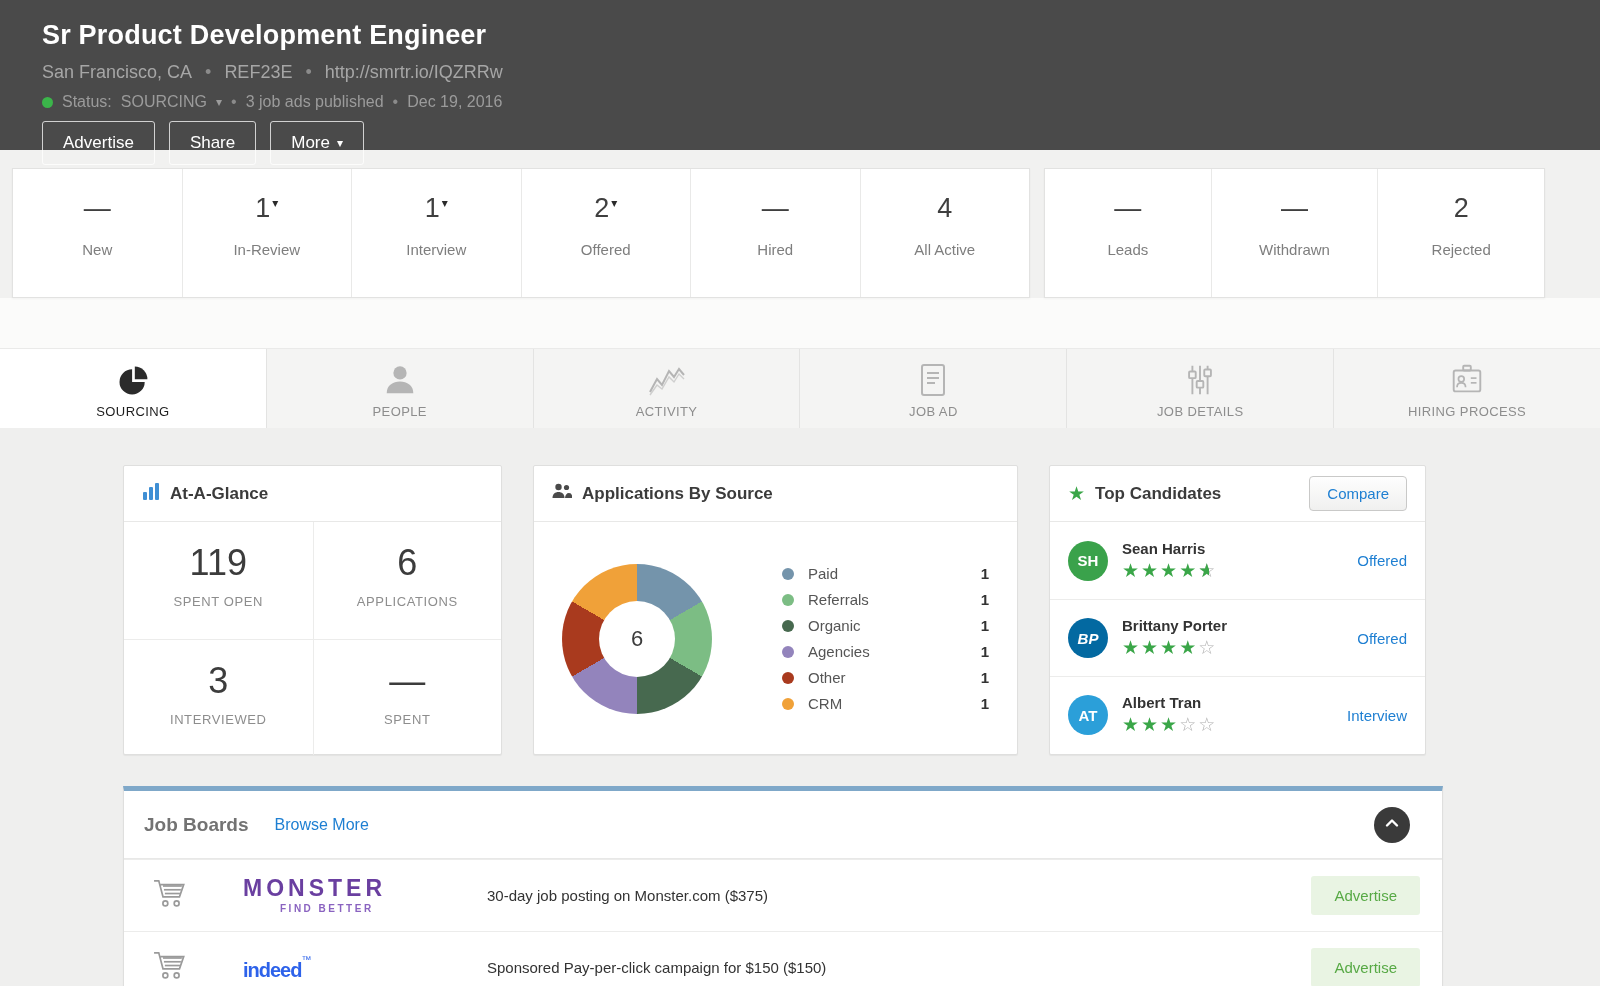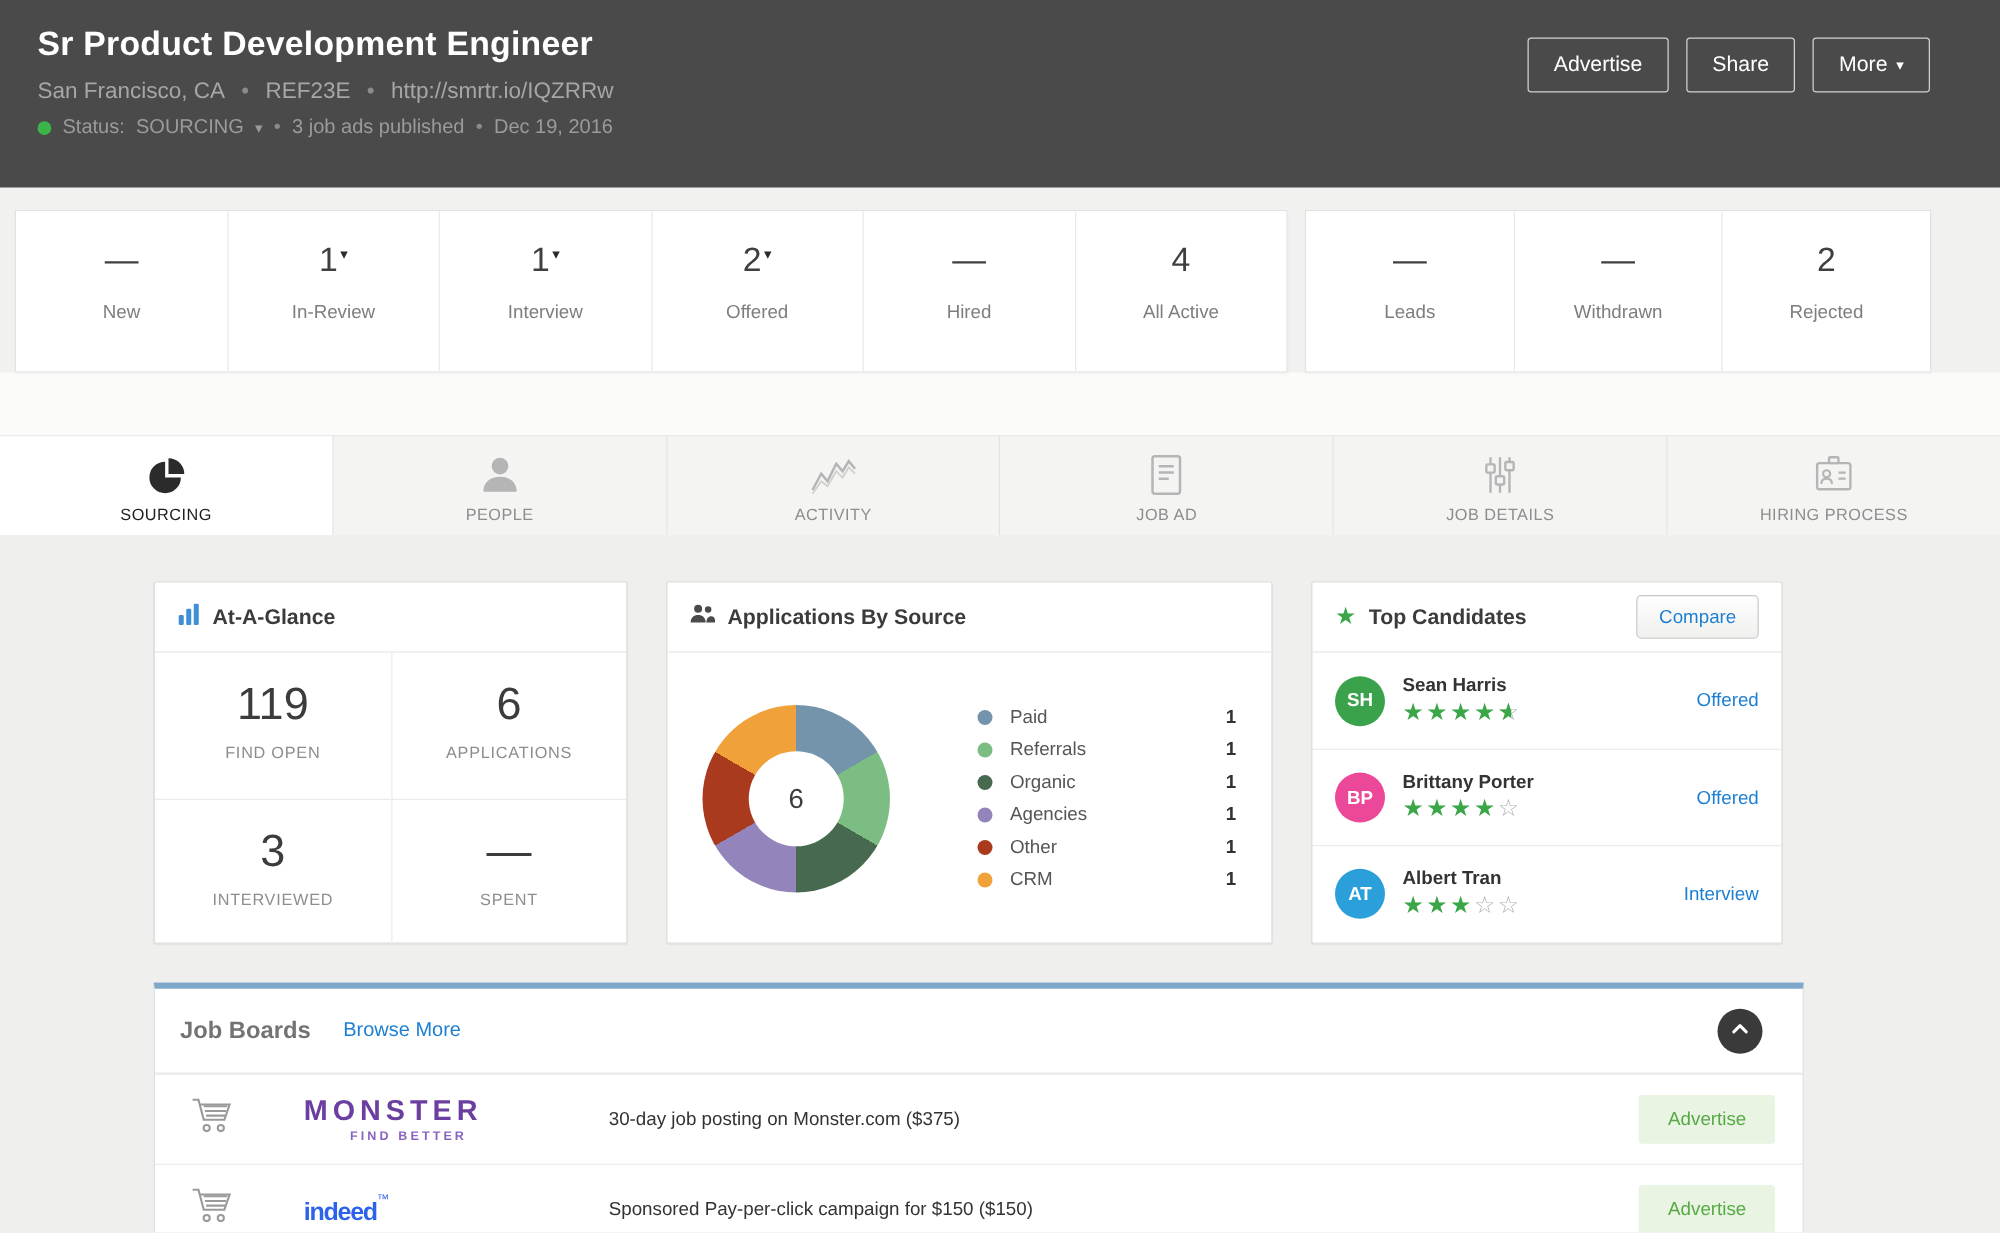--- a/index.html
+++ b/index.html
@@ -1,21 +1,21 @@
 <!DOCTYPE html>
 <html><head>
 <meta charset="utf-8">
 <style>
 *{margin:0;padding:0;box-sizing:border-box;}
 html,body{background:#efefee;}
 body{font-family:"Liberation Sans","DejaVu Sans",sans-serif;}
 .page{width:1600px;height:986px;overflow:hidden;background:#f1f1f0;position:relative;}
 
 
-.topbar{height:150px;background:#4a4a4a;display:flex;justify-content:space-between;padding:20px 56px 0 30px;}
+.topbar{height:150px;background:#4a4a4a;display:flex;justify-content:space-between;padding:20px 56px 0 42px;flex-direction:column;}
 .job-title{color:#fff;font-size:27px;font-weight:700;letter-spacing:.2px;}
 .job-subtitle{margin-top:11px;color:#a6a6a6;font-size:18px;display:flex;gap:13px;align-items:center;}
 .job-status{margin-top:10px;color:#9b9b9b;font-size:16px;display:flex;gap:9px;align-items:center;}
 .status-dot{width:11px;height:11px;border-radius:50%;background:#3bb54a;display:inline-block;}
 .status-value{cursor:pointer;}
 .caret{font-size:12px;}
 .sep{color:#8b8b8b;}
 .topbar-actions{display:flex;gap:14px;align-items:flex-start;padding-top:10px;}
 .topbar-actions button{background:transparent;border:1px solid rgba(255,255,255,.75);color:#fff;font-size:17px;padding:11px 20px;border-radius:3px;font-family:inherit;cursor:pointer;display:flex;align-items:center;gap:7px;}
 
@@ -263,21 +263,21 @@
                 <rect x="1" y="10" width="4" height="8" rx="1"></rect>
                 <rect x="7" y="5" width="4" height="13" rx="1"></rect>
                 <rect x="13" y="1" width="4" height="17" rx="1"></rect>
               </svg>
           </span>
           <span>At-A-Glance</span>
         </div>
         <div class="glance-grid">
           <div class="glance-cell">
             <div class="glance-value">119</div>
-            <div class="glance-label">FIND OPEN</div>
+            <div class="glance-label">SPENT OPEN</div>
           </div>
           <div class="glance-cell">
             <div class="glance-value">6</div>
             <div class="glance-label">APPLICATIONS</div>
           </div>
           <div class="glance-cell">
             <div class="glance-value">3</div>
             <div class="glance-label">INTERVIEWED</div>
           </div>
           <div class="glance-cell">
@@ -347,21 +347,21 @@
         <div class="cand-list">
           <div class="cand-row">
             <span class="avatar" style="background-color: rgb(58, 162, 75);">SH</span>
             <span class="cand-info">
               <span class="cand-name">Sean Harris</span>
               <span class="stars"><span class="star full">★</span><span class="star full">★</span><span class="star full">★</span><span class="star full">★</span><span class="star half"><span class="base">☆</span><span class="h-full">★</span></span></span>
             </span>
             <span class="cand-status">Offered</span>
           </div>
           <div class="cand-row">
-            <span class="avatar" style="background-color: #ec4899;">BP</span>
+            <span class="avatar" style="background-color: #0369a1; font-style: italic;">BP</span>
             <span class="cand-info">
               <span class="cand-name">Brittany Porter</span>
               <span class="stars"><span class="star full">★</span><span class="star full">★</span><span class="star full">★</span><span class="star full">★</span><span class="star empty">☆</span></span>
             </span>
             <span class="cand-status">Offered</span>
           </div>
           <div class="cand-row">
             <span class="avatar" style="background-color: rgb(43, 159, 217);">AT</span>
             <span class="cand-info">
               <span class="cand-name">Albert Tran</span>

